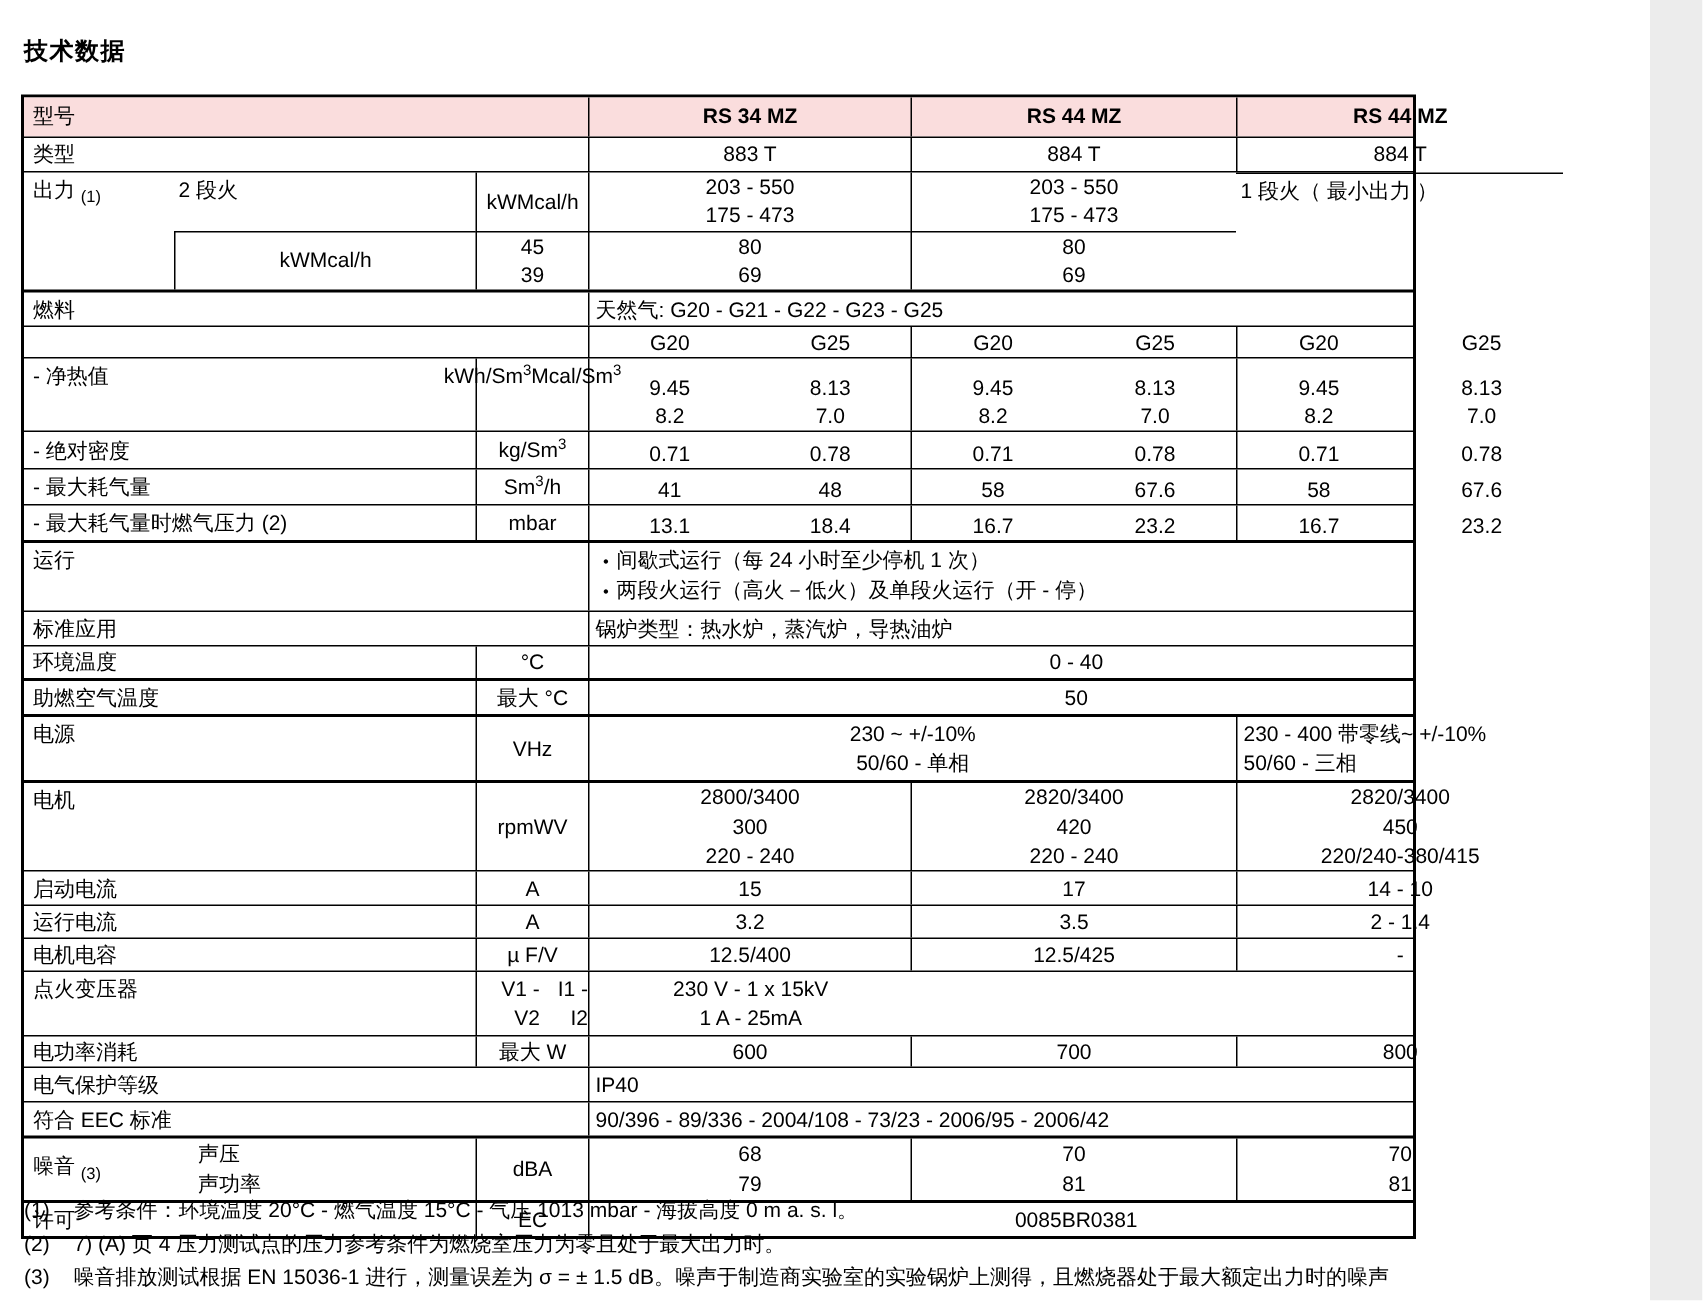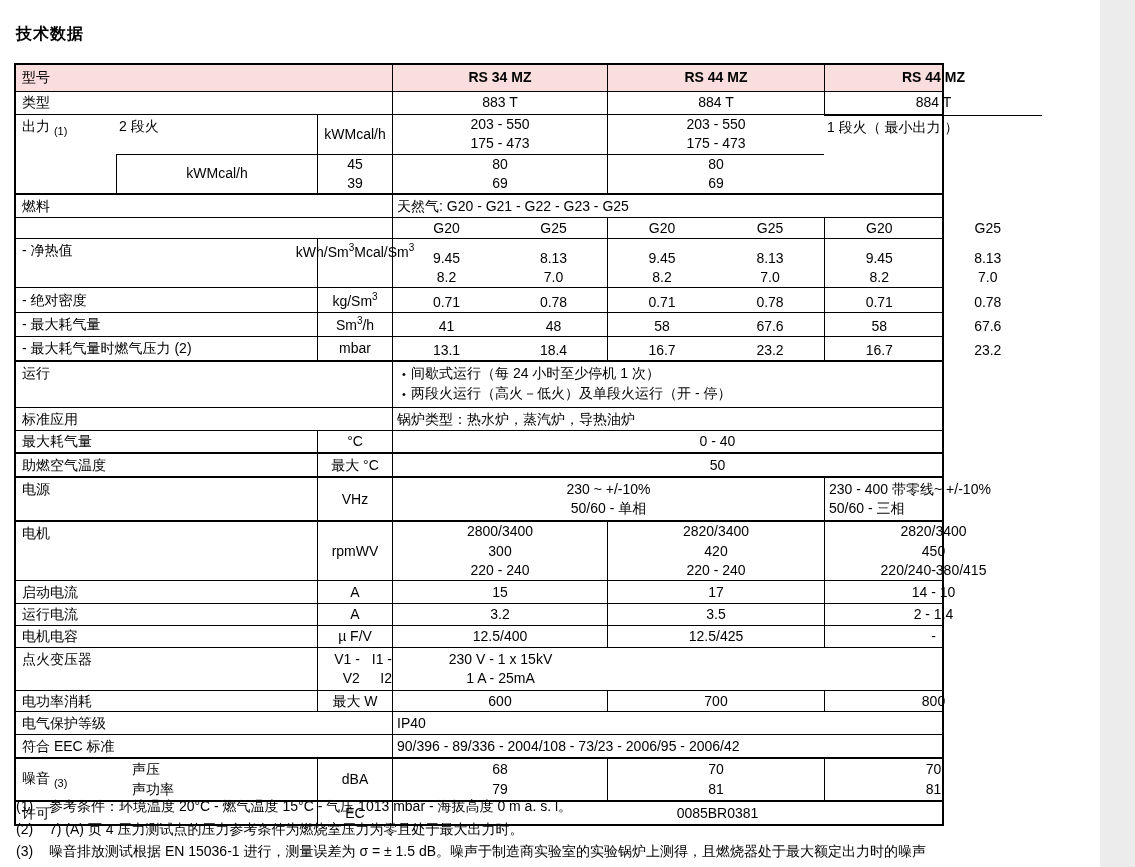--- a/index.html
+++ b/index.html
@@ -254,21 +254,21 @@
 
     <div class="row h22">
       <div class="c lab span2">
           <span>标准应用</span>
         </div>
       <div class="c left bl span3">锅炉类型：热水炉，蒸汽炉，导热油炉</div>
     </div>
 
     <div class="row h21">
       <div class="c lab">
-          <span>最大耗气量</span>
+          <span>环境温度</span>
         </div>
       <div class="c unit bl">
           <div>°C</div>
         </div>
       <div class="c val bl span3">0 - 40</div>
     </div>
 
     <div class="row thick h22">
       <div class="c lab">
           <span>助燃空气温度</span>

